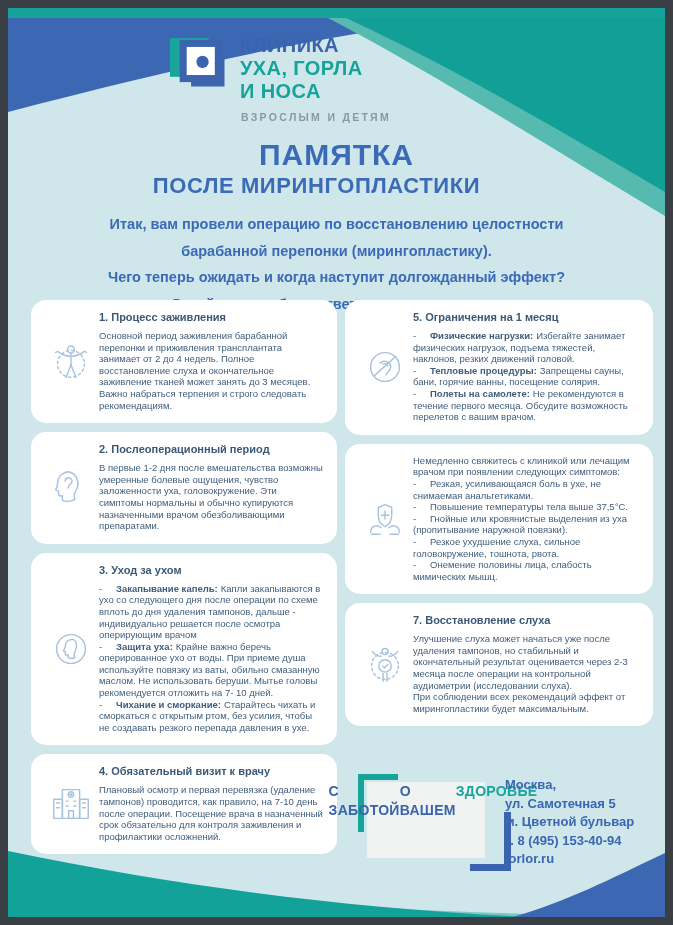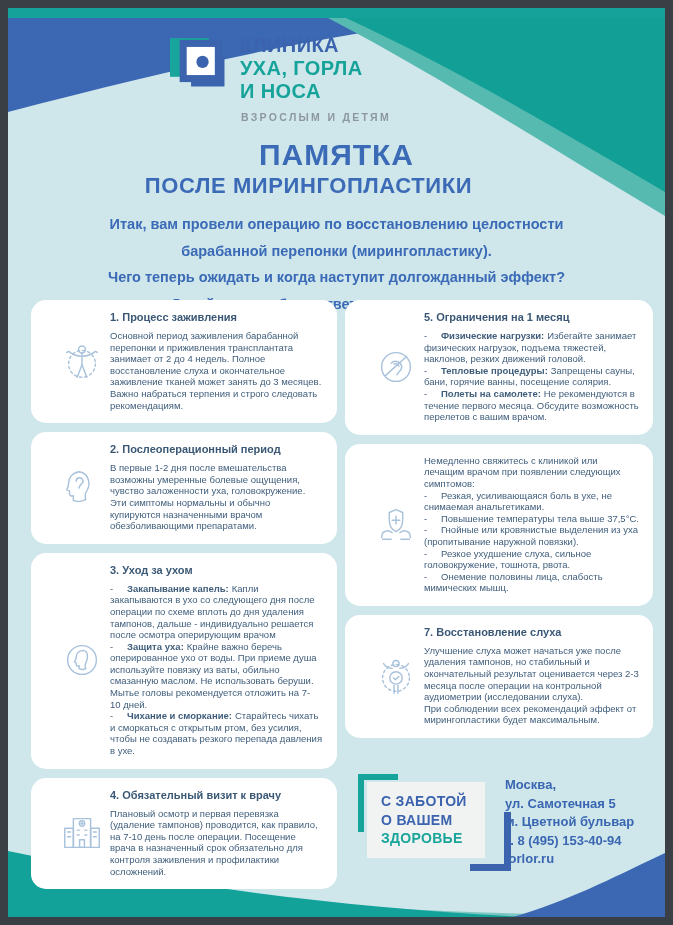--- a/index.html
+++ b/index.html
@@ -11,42 +11,42 @@
 
   
   .logo-mark{position:absolute;left:162px;top:24px;width:58px;height:58px;}
   .logo-text{position:absolute;left:232px;top:26px;font-weight:800;font-size:20px;line-height:23px;letter-spacing:.4px;}
   .logo-text .l1{color:#3b63ae;}
   .logo-text .l2,.logo-text .l3{color:#16a39a;}
   .logo-tagline{position:absolute;left:233px;top:103px;font-size:10.5px;letter-spacing:2.3px;color:#8d97a0;font-weight:600;}
 
   
   .title1{position:absolute;left:0;top:130px;width:657px;text-align:center;font-size:30px;font-weight:800;color:#3b6ab6;letter-spacing:1px;}
-  .title2{position:absolute;left:4px;top:165px;width:593px;text-align:center;font-size:22px;font-weight:800;color:#3b6ab6;letter-spacing:.6px;}
+  .title2{position:absolute;left:12px;top:165px;width:593px;text-align:center;font-size:22px;font-weight:800;color:#3b6ab6;letter-spacing:.6px;}
   .intro{position:absolute;left:28px;top:200px;width:601px;text-align:center;font-size:14.5px;line-height:19.5px;font-weight:700;color:#3b6ab6;}
   .intro span{display:block;margin-top:7px;}
 
   
   .col{position:absolute;top:292px;display:flex;flex-direction:column;gap:9px;}
   .col-left{left:23px;width:306px;}
   .col-right{left:337px;width:308px;}
-  .card{background:#ffffff;border-radius:15px;padding:11px 12px 12px 23px;display:flex;box-sizing:border-box;}
+  .card{background:#ffffff;border-radius:15px;padding:11px 12px 12px 12px;display:flex;box-sizing:border-box;}
   .icon-cell{flex:0 0 56px;display:flex;align-items:center;justify-content:center;}
   .icon{width:46px;height:46px;}
   .card-text{flex:1;padding-right:2px;min-width:0;}
   .card-title{font-size:11px;font-weight:800;color:#3a5875;margin:0 0 7px 0;}
   .card-body{font-size:9.5px;line-height:11.6px;color:#3f5d7b;}
   .card-body p{margin:0;}
   .marker{display:inline-block;width:17px;}
   .bullet b{margin-right:3px;}
 
   
   .badge{position:absolute;left:350px;top:762px;width:150px;height:102px;}
   .badge .bracket-tl{position:absolute;left:0;top:4px;width:34px;height:52px;border-left:6px solid #16a39a;border-top:6px solid #16a39a;}
-  .badge .box{position:absolute;left:9px;top:12px;width:118px;height:76px;background:#f1f3f3;display:flex;flex-direction:column;justify-content:center;padding-left:14px;box-sizing:border-box;}
+  .badge .box{position:absolute;left:9px;top:12px;width:118px;height:76px;background:#f1f3f3;display:flex;flex-direction:row;justify-content:center;padding-left:14px;box-sizing:border-box;}
   .badge .box div{font-size:14px;font-weight:800;line-height:18.5px;color:#3b63ae;letter-spacing:.3px;}
   .badge .box .b3{color:#1aa59b;}
   .badge .bracket-br{position:absolute;left:112px;top:42px;width:34px;height:52px;border-right:7px solid #3b63ae;border-bottom:7px solid #3b63ae;}
 
   
   .contact{position:absolute;left:497px;top:768px;font-size:13px;font-weight:700;color:#3a66b2;line-height:18.5px;}
   .contact div{white-space:nowrap;}
 </style>
 </head>
 <body>

